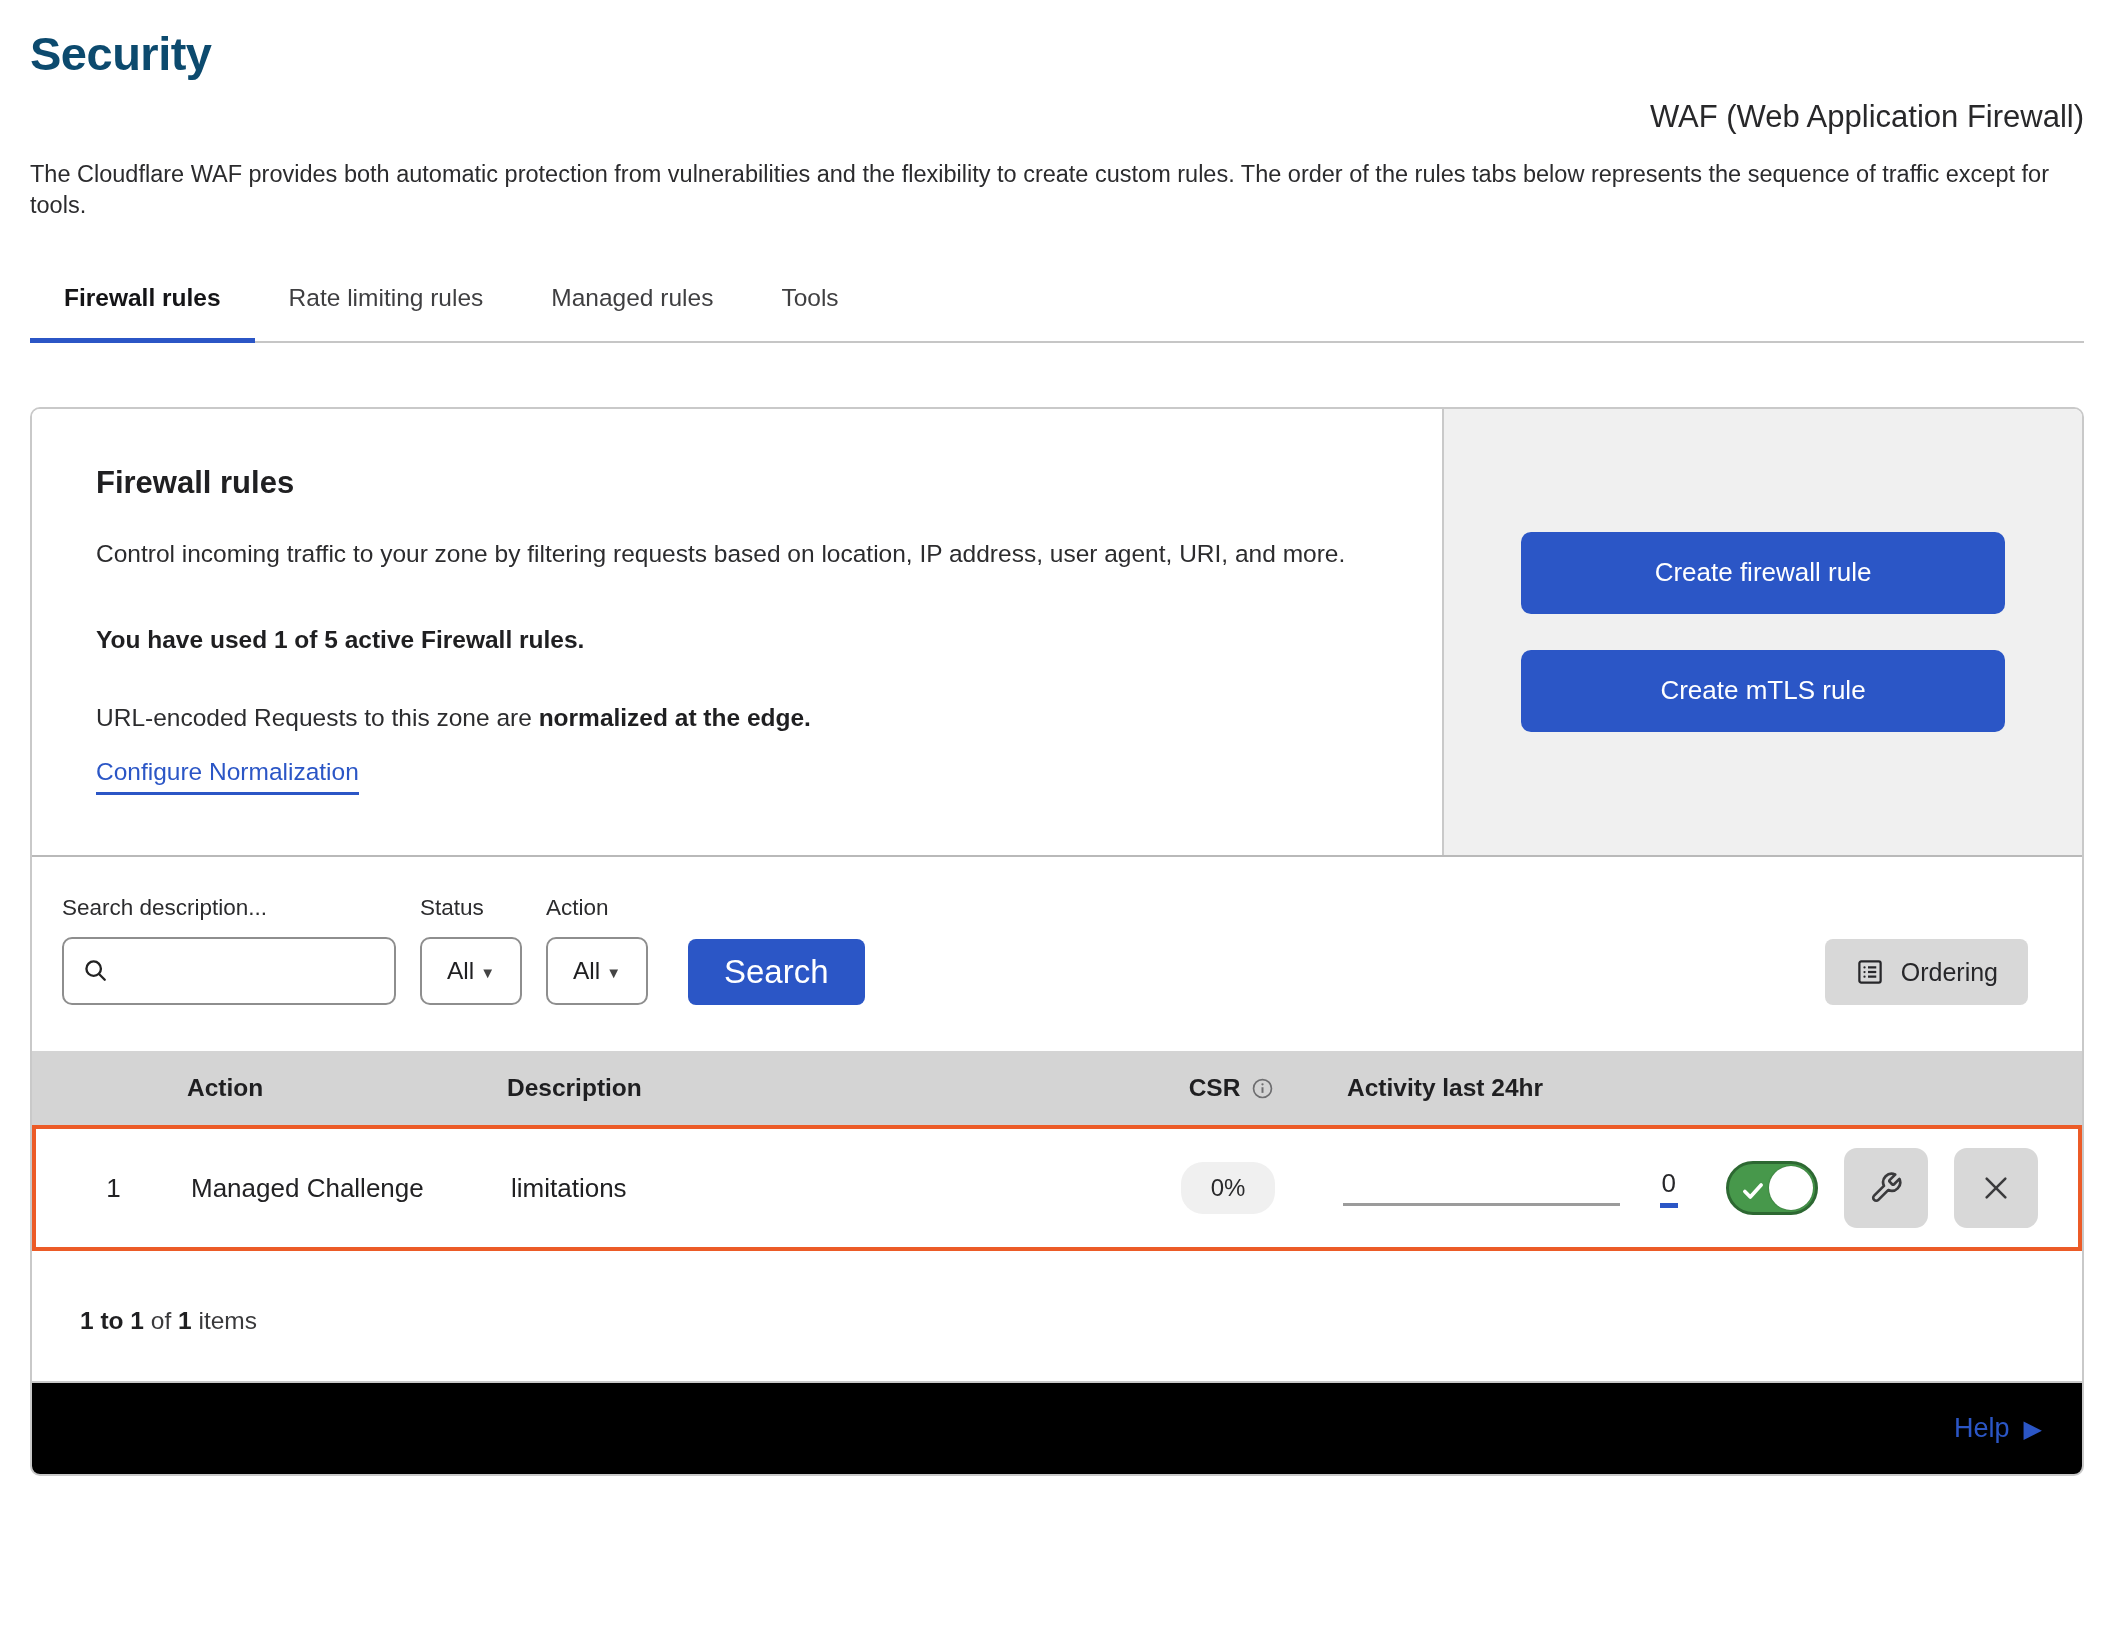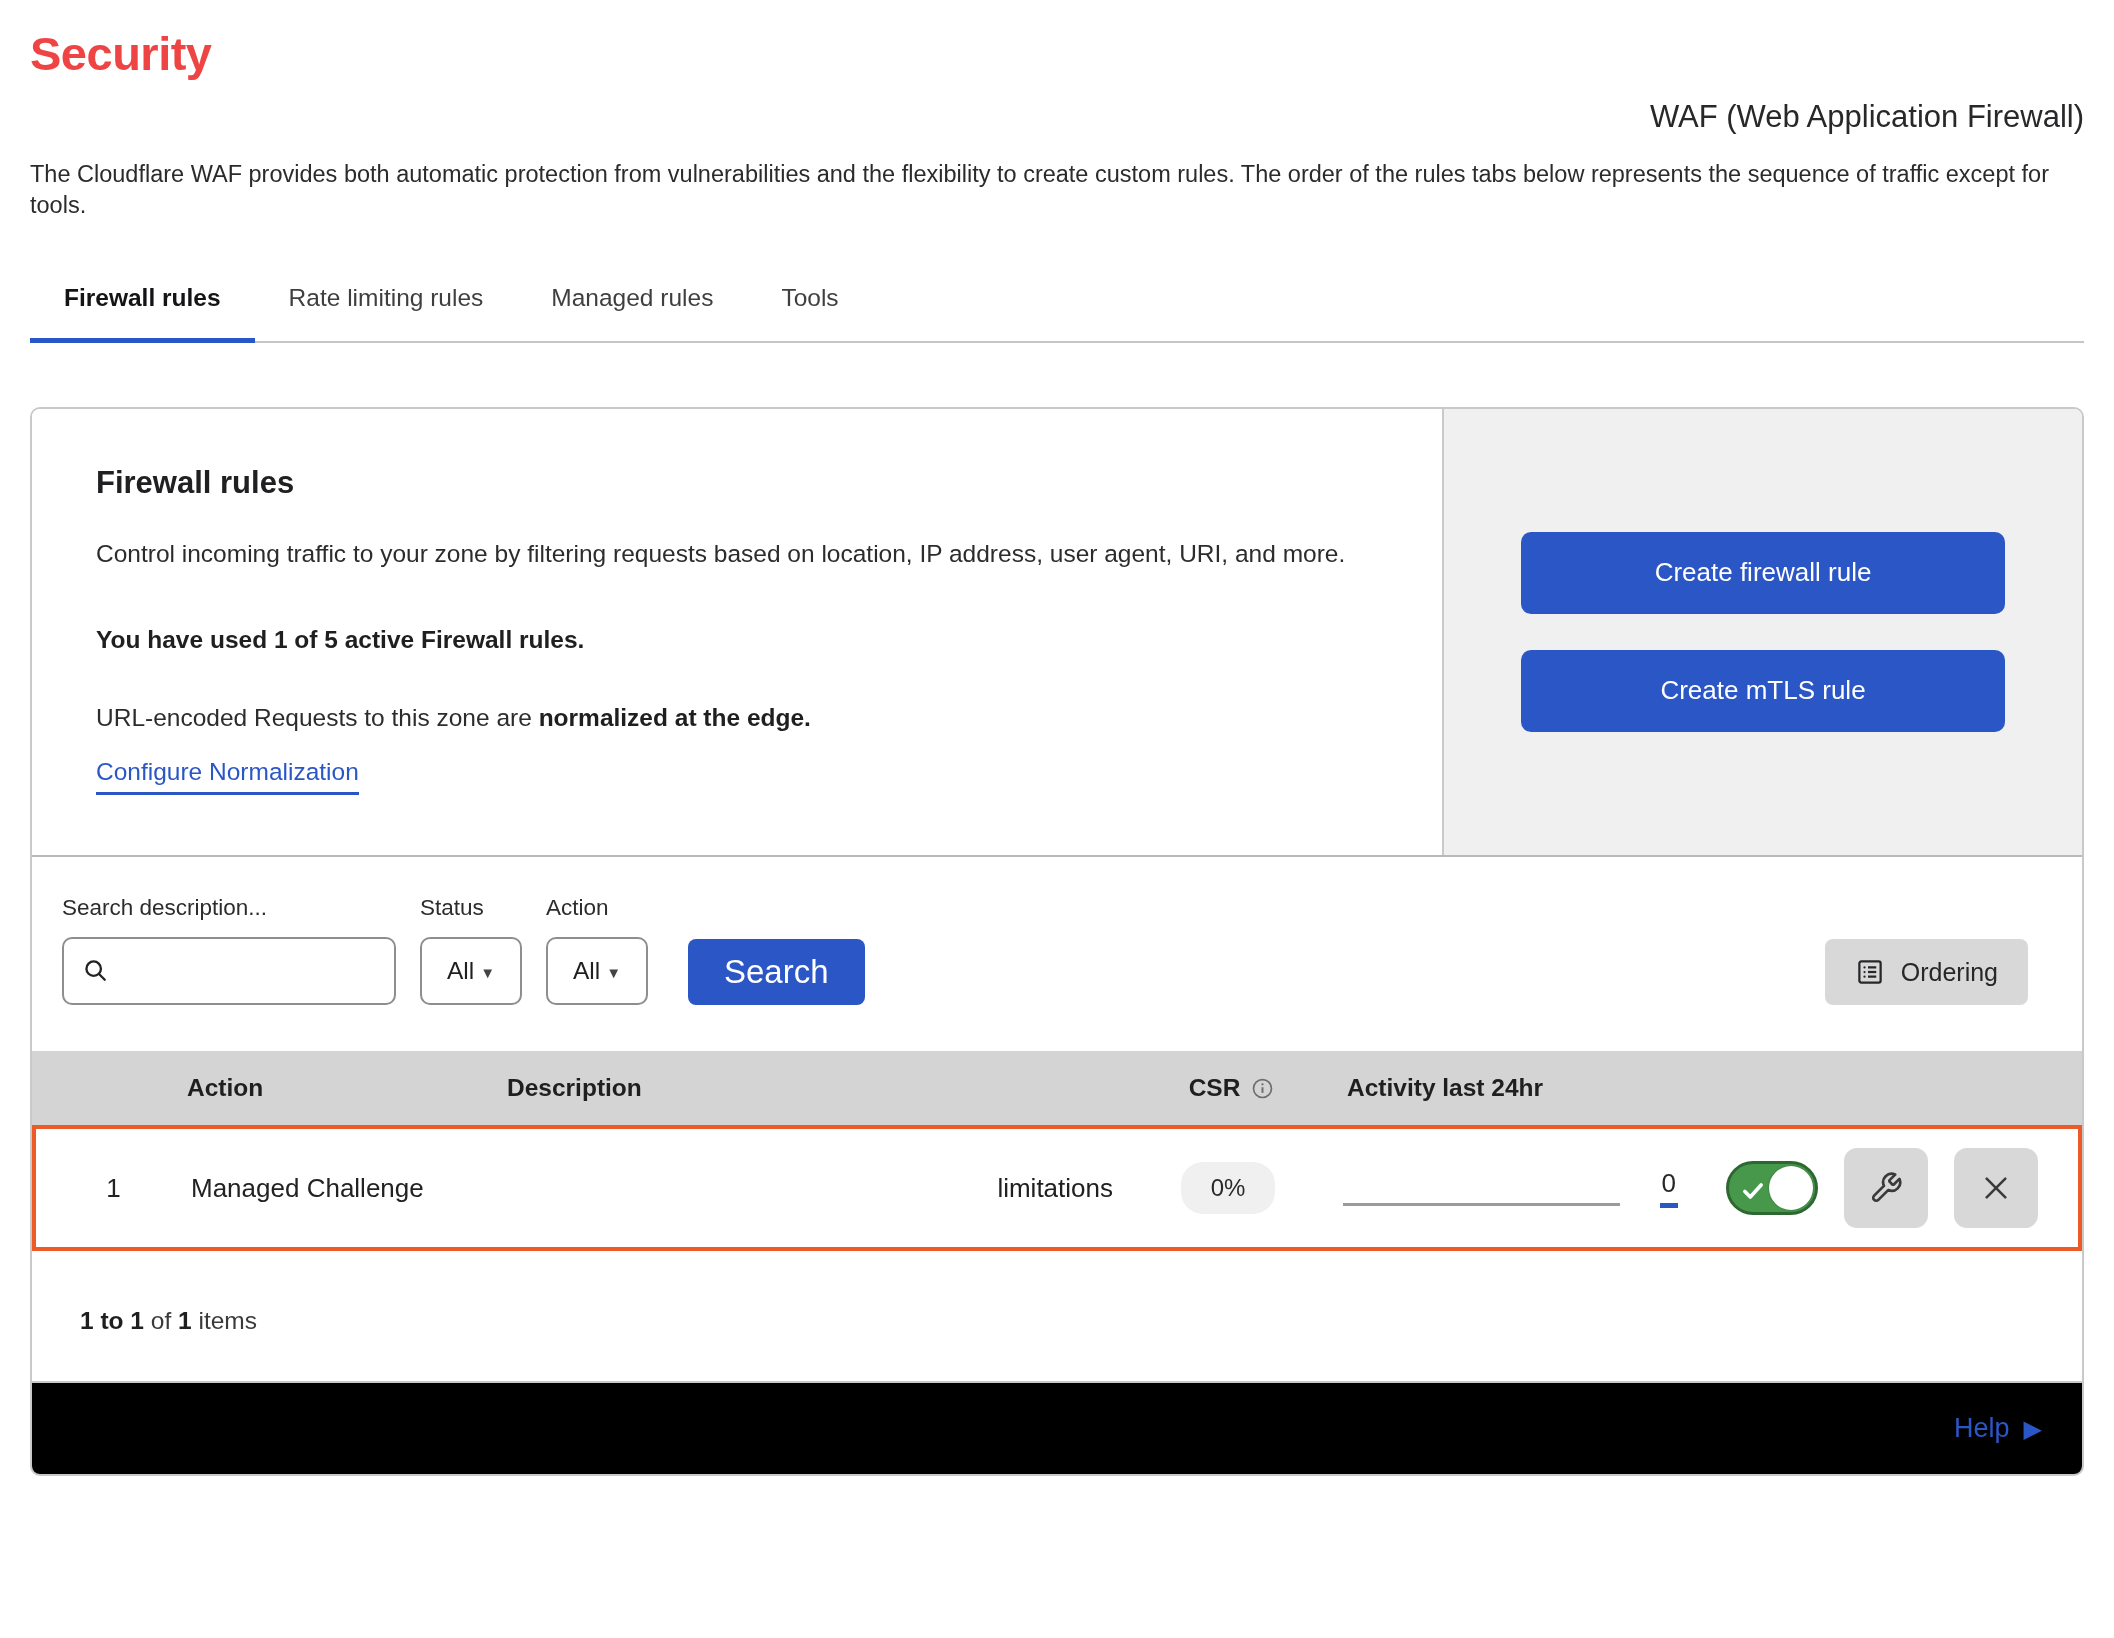--- a/index.html
+++ b/index.html
@@ -5,21 +5,21 @@
   * { box-sizing: border-box; margin: 0; padding: 0; }
   html,body { background:#ffffff; }
   body {
     width: 2114px;
     font-family: "Liberation Sans", "DejaVu Sans", sans-serif;
     color: #1d1d1f;
   }
   .page { padding: 26px 30px 20px 30px; }
 
   
-  .h1 { font-size: 47px; font-weight: 700; color:#ef4444; letter-spacing:-0.5px; }
+  .h1 { font-size: 47px; font-weight: 700; color:#0c4a6e; letter-spacing:-0.5px; }
   .h2 { font-size: 31px; font-weight: 400; color:#28282a; margin-top: 18px; text-align: right; }
   .page-desc {
     font-size: 23.5px; line-height: 1.33; color:#2b2b2d;
     margin-top: 24px; max-width: 2054px;
   }
 
   
   .tabs {
     display: flex; margin-top: 58px;
     border-bottom: 2px solid #c6c6c6;
@@ -103,21 +103,21 @@
     border: 4px solid #ec5b27; min-height: 126px; padding: 14px 0;
     font-size: 26px; color:#222224;
   }
   .col-index { width: 155px; text-align: center; flex: none; }
   .col-action { width: 320px; flex: none; }
   .col-desc  { flex: 1; }
   .col-csr   { width: 230px; flex: none; text-align: center; }
   .col-activity { width: 335px; flex: none; display: flex; align-items: center; }
   .col-controls { width: 400px; flex: none; display: flex; align-items: center; justify-content: flex-end; gap: 26px; padding-right: 40px; }
   .thead .col-csr { display: flex; align-items: center; justify-content: center; gap: 10px; }
-  .rule-name { font-size: 26px; color:#202022;text-align:right; }
+  .rule-name { font-size: 26px; color:#202022; }
   .rule-sub { font-size: 24px; color:#7a7a7c; margin-top: 8px; }
   .csr-pill {
     display: inline-block; background:#f0f0f0; border-radius: 22px;
     padding: 12px 30px; font-size: 24px; color:#2a2a2c;
   }
   .sparkline { flex: 1; height: 3px; background:#9b9b9b; margin-right: 40px; position: relative; top: 16px; }
   .activity-count {
     font-size: 26px; color:#27272a; text-decoration: none; cursor: pointer;
     border-bottom: 5px solid #2b56c6; padding: 0 2px 4px 2px;
   }

